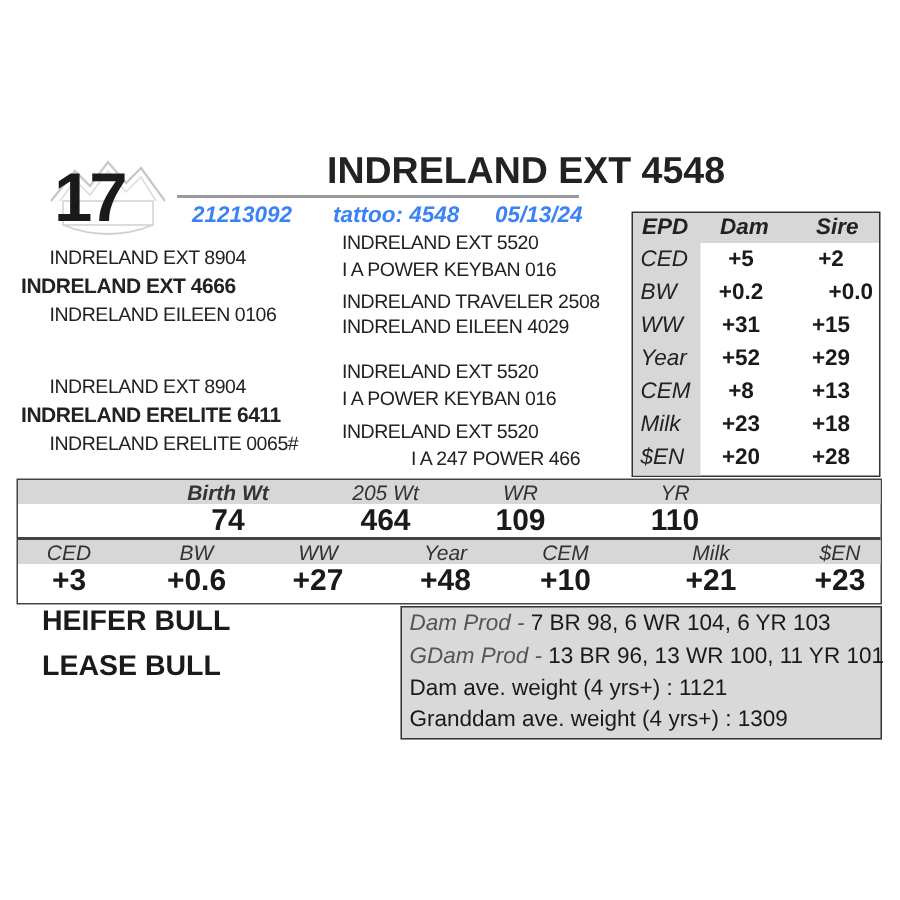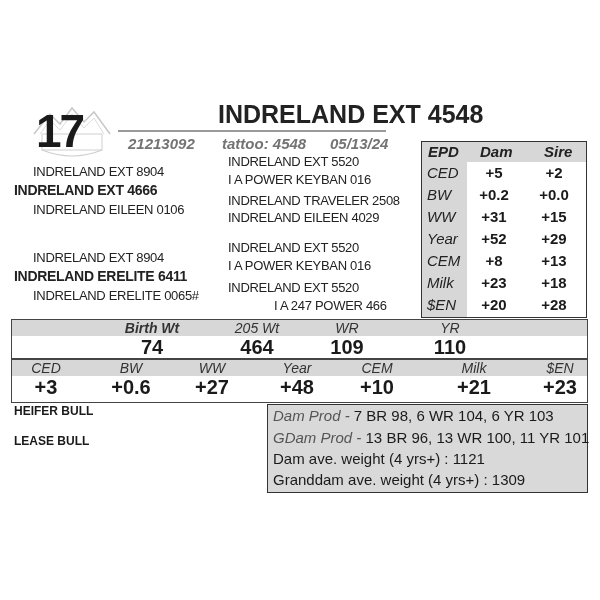--- a/index.html
+++ b/index.html
@@ -7,42 +7,42 @@
          font-family:"Liberation Sans", sans-serif; color:#1a1a1a; }
   .abs { position:absolute; }
 
   
   .logo { left:32px; top:104px; width:80px; height:60px; }
   .lot-number { left:36px; top:108px; font-size:46px; font-weight:bold; letter-spacing:-2px; color:#1a1a1a; line-height:46px; }
 
   .title { left:218px; top:100px; font-size:25px; font-weight:bold; color:#222; letter-spacing:0px; line-height:28px; white-space:nowrap; }
   .title-rule { left:118px; top:130px; width:268px; height:2px; background:#9a9a9a; }
 
-  .meta { top:135px; font-size:15px; font-style:italic; font-weight:bold; color:#737373; white-space:nowrap; }
+  .meta { top:135px; font-size:15px; font-style:italic; font-weight:bold; color:#3b82f6; white-space:nowrap; }
 
   .ped { font-size:13px; white-space:nowrap; color:#222; letter-spacing:-0.3px; }
   .ped.bold { font-weight:bold; font-size:14px; }
 
   
   .epd-table { left:421px; top:141px; width:164px; height:175px; border:1px solid #333; background:#fff; }
   .epd-head { position:absolute; left:0; top:0; width:164px; height:20px; background:#d7d7d7; }
   .epd-labelcol { position:absolute; left:0; top:20px; width:45px; height:155px; background:#d7d7d7; }
   .epd-cell { position:absolute; font-size:15px; white-space:nowrap; }
   .epd-lbl { font-style:italic; color:#222; }
   .epd-val { font-weight:bold; color:#1a1a1a; text-align:center; width:56px; }
   .epd-hdr { font-style:italic; font-weight:bold; color:#222; }
 
   
   .perf { left:11px; top:319px; width:575px; height:82px; border:1.5px solid #444; background:#fff; }
   .band { position:absolute; left:0; width:575px; background:#d7d7d7; }
   .perf-lbl { position:absolute; font-size:14px; font-style:italic; color:#333; text-align:center; white-space:nowrap; }
   .perf-val { position:absolute; font-size:20px; font-weight:bold; color:#1a1a1a; text-align:center; white-space:nowrap; }
   .perf-divider { position:absolute; left:0; width:575px; height:1.5px; background:#444; }
 
-  .tag { left:14px; font-size:12px; font-weight:bold; color:#1a1a1a; white-space:nowrap; }
+  .tag { left:28px; font-size:19px; font-weight:bold; color:#1a1a1a; white-space:nowrap; }
 
   .prod-box { left:267px; top:404px; width:319px; height:87px; background:#d9d9d9; border:1.5px solid #333; }
   .prod-line { position:absolute; left:5px; font-size:15px; color:#1a1a1a; white-space:nowrap; }
   .prod-line .lbl { font-style:italic; color:#555; }
 </style>
 </head>
 <body>
 
 <div class="abs logo">
   <svg width="80" height="60" viewBox="0 0 80 60">
@@ -85,21 +85,21 @@
   <div class="epd-cell epd-hdr" style="left:6px; top:1px;">EPD</div>
   <div class="epd-cell epd-hdr" style="left:58px; top:1px;">Dam</div>
   <div class="epd-cell epd-hdr" style="left:122px; top:1px;">Sire</div>
 
   <div class="epd-cell epd-lbl" style="left:5px; top:22px;">CED</div>
   <div class="epd-cell epd-val" style="left:44px; top:22px;">+5</div>
   <div class="epd-cell epd-val" style="left:104px; top:22px;">+2</div>
 
   <div class="epd-cell epd-lbl" style="left:5px; top:44px;">BW</div>
   <div class="epd-cell epd-val" style="left:44px; top:44px;">+0.2</div>
-  <div class="epd-cell epd-val" style="left:104px; top:44px;">+0.0</div>
+  <div class="epd-cell epd-val" style="left:104px; top:44px;text-align:right;">+0.0</div>
 
   <div class="epd-cell epd-lbl" style="left:5px; top:66px;">WW</div>
   <div class="epd-cell epd-val" style="left:44px; top:66px;">+31</div>
   <div class="epd-cell epd-val" style="left:104px; top:66px;">+15</div>
 
   <div class="epd-cell epd-lbl" style="left:5px; top:88px;">Year</div>
   <div class="epd-cell epd-val" style="left:44px; top:88px;">+52</div>
   <div class="epd-cell epd-val" style="left:104px; top:88px;">+29</div>
 
   <div class="epd-cell epd-lbl" style="left:5px; top:110px;">CEM</div>

